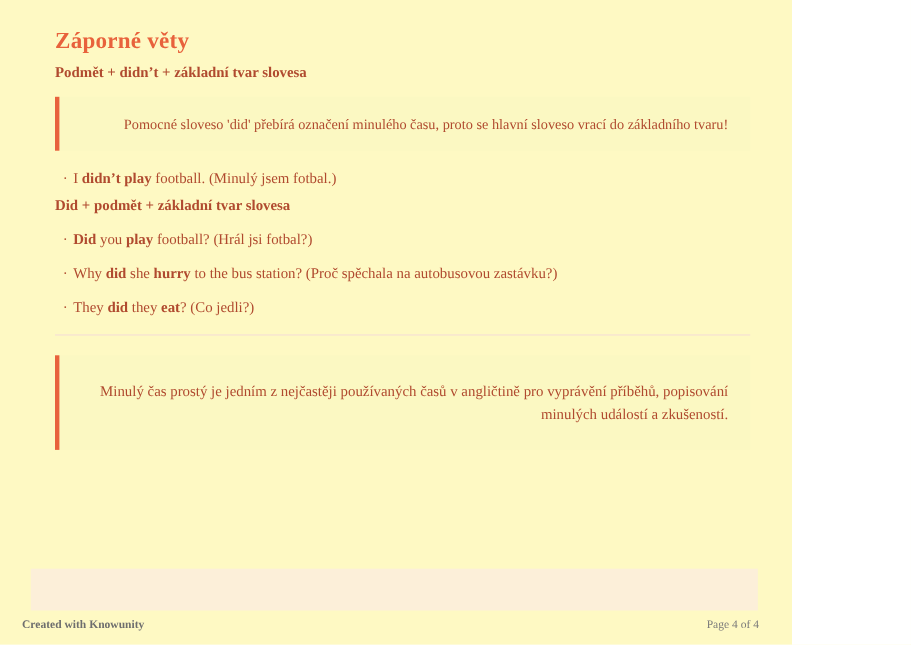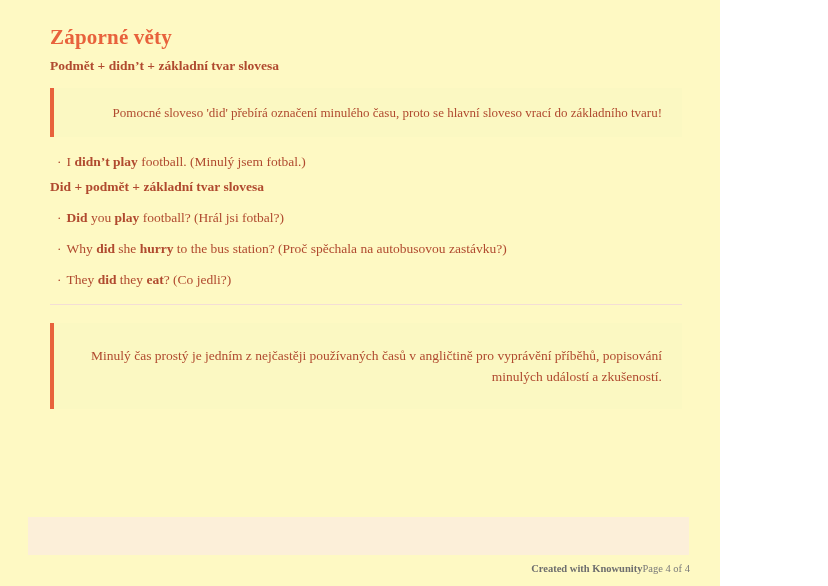--- a/index.html
+++ b/index.html
@@ -61,22 +61,22 @@
     border:none;border-top:1px solid var(--divider,#f3ded6);
     margin-top:15px;height:0;
   }
   .band{
     position:absolute;
     left:28px;right:31px;top:517px;height:38px;
     background:var(--band-bg,#fcefd9);
   }
   footer.page-footer{
     position:absolute;
-    left:44px;right:30px;top:563px;
-    display:flex;justify-content:flex-end;align-items:baseline;
+    left:20px;right:30px;top:563px;
+    display:flex;justify-content:space-between;align-items:baseline;
     font-size:10.5px;
     color:var(--footer-text,#6e6e6e);
   }
   footer.page-footer .credit{font-weight:700;}
   footer.page-footer .pageno{color:#7a7a7a;}
 </style>
 </head>
 <body>
 
 <div class="page">

